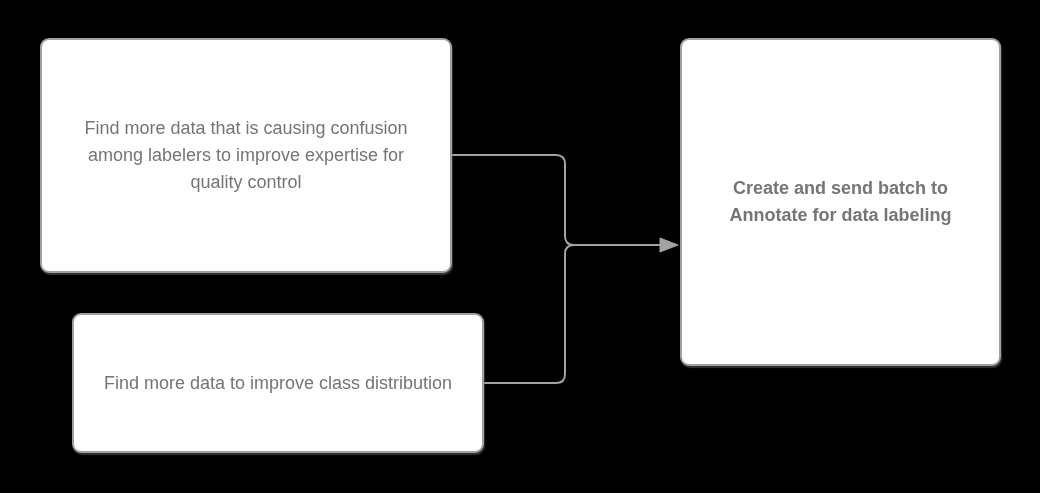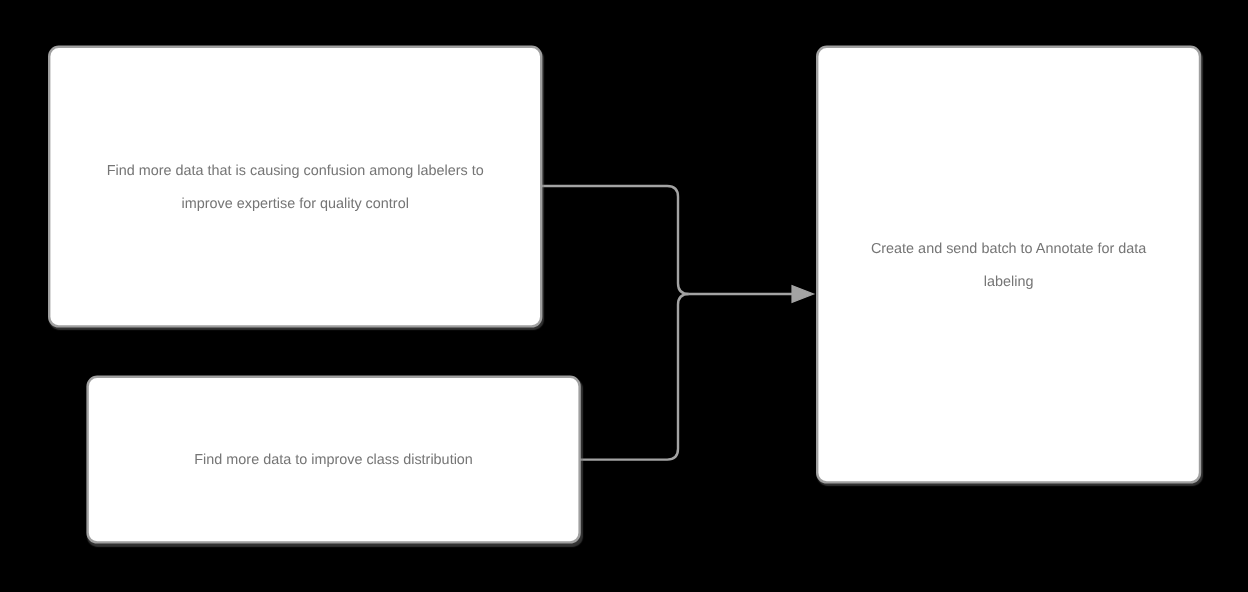--- a/index.html
+++ b/index.html
@@ -38,27 +38,27 @@
   .node {
     position: absolute;
     background: var(--node-fill);
     border: 2px solid var(--node-border);
     border-radius: 9px;
     display: flex;
     align-items: center;
     justify-content: center;
     text-align: center;
     color: var(--text);
-    font-size: 12px;
+    font-size: 18px;
     line-height: 27px;
     box-shadow: 1px 2px 1px rgba(110,110,110,0.45);
   }
   .node-confusion    { left: 40px;  top: 38px;  width: 412px; height: 235px; padding: 0 28px; }
   .node-distribution { left: 40px;  top: 313px; width: 412px; height: 140px; padding: 0 28px; margin-left: 32px; }
-  .node-annotate     { left: 680px; top: 38px;  width: 321px; height: 365px; padding: 0 24px; }
+  .node-annotate     { left: 680px; top: 38px;  width: 321px; height: 328px; padding: 0 24px; font-weight: bold; }
 </style>
 </head>
 <body>
 
 <div class="canvas">
 
   <svg class="connectors" viewBox="0 0 1040 493" xmlns="http://www.w3.org/2000/svg">
 
     <path class="edge" d="M 450 155 H 556 Q 565 155 565 164 V 236 Q 565 245 574 245"></path>
 

